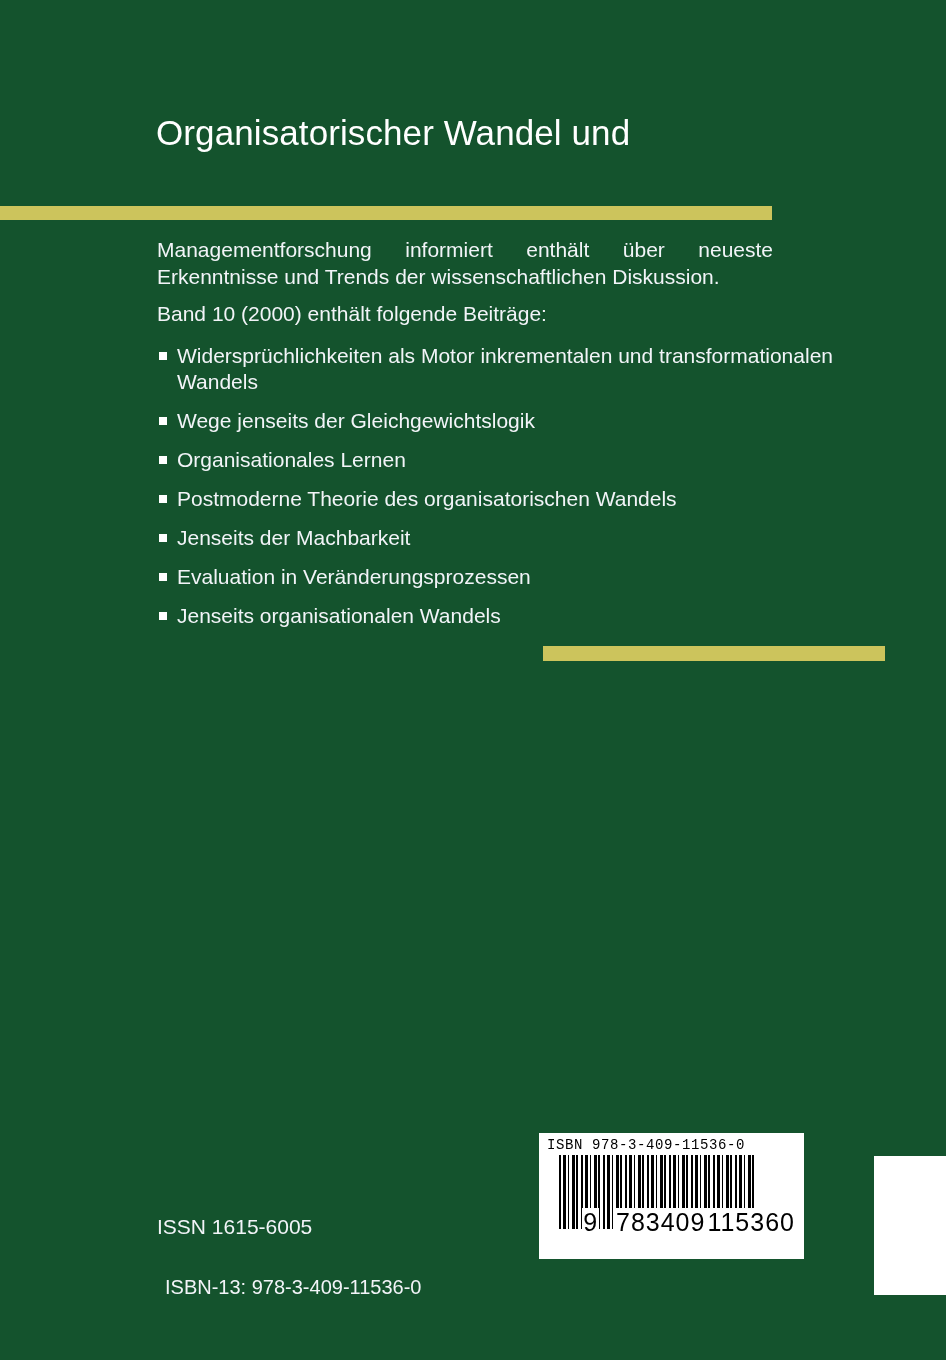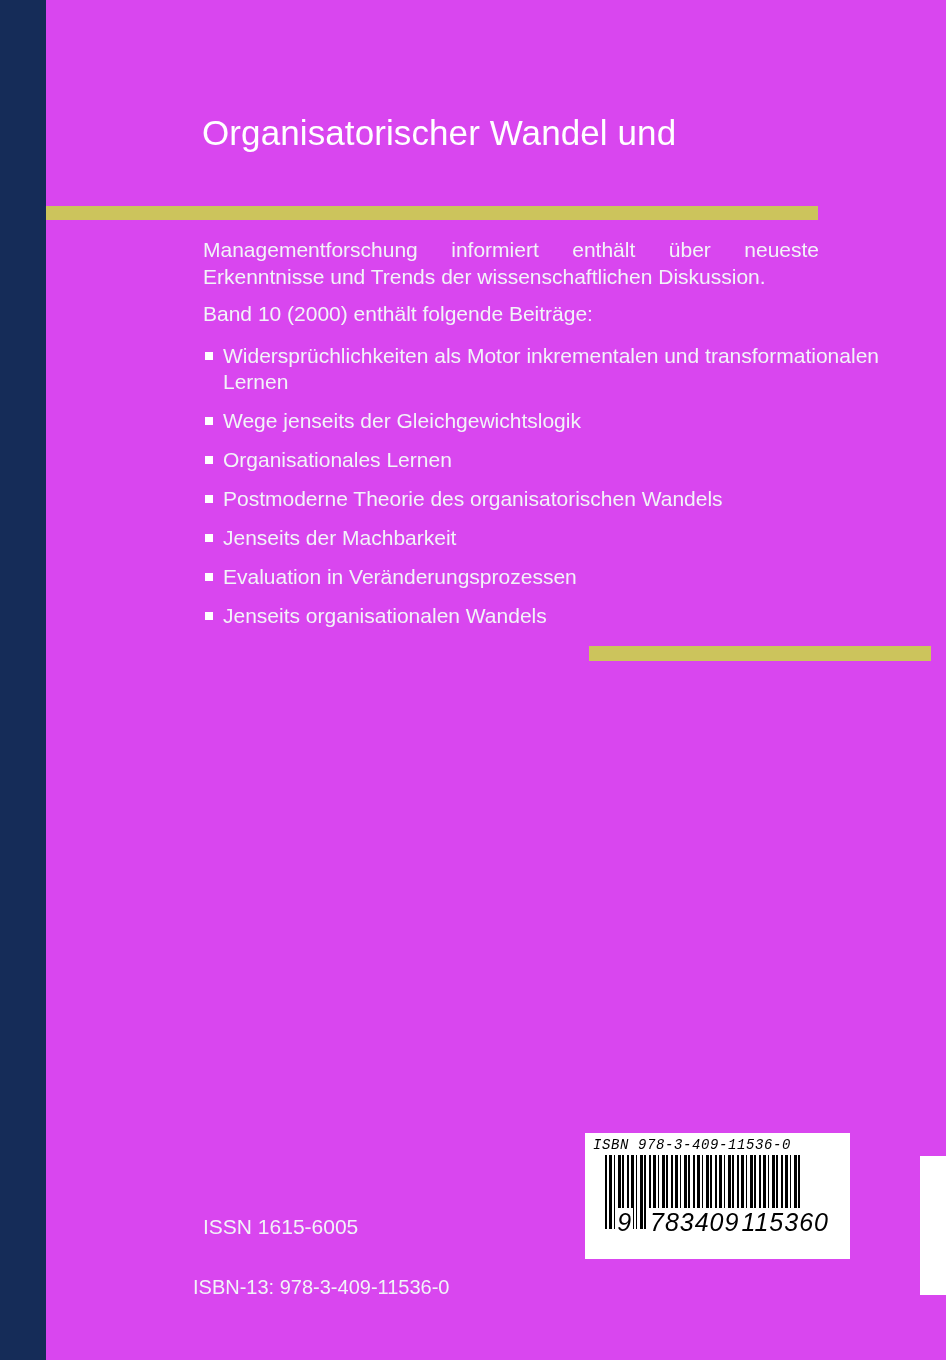--- a/index.html
+++ b/index.html
@@ -12,22 +12,21 @@
     background: #152c58;
     font-family: "Liberation Sans", sans-serif;
     overflow: hidden;
     position: relative;
     -webkit-font-smoothing: antialiased;
   }
 
   .cover {
     position: absolute;
     inset: 0;
-    background: #d946ef;
-    margin-left: 46px;
+    background: #14532d;
   }
 
   
   .title-block {
     position: absolute;
     left: 156px;
     top: 108px;
     width: 640px;
   }
   .title-line {
@@ -113,23 +112,22 @@
 
   
   .barcode-box {
     position: absolute;
     left: 539px;
     top: 1133px;
     width: 265px;
     height: 126px;
     background: #ffffff;
     box-sizing: border-box;
-    padding: 4px 20px 2px 8px;
+    padding: 4px 8px 2px 8px;
     overflow: hidden;
-    font-style: italic;
   }
   .barcode-isbn-text {
     color: #000000;
     font-family: "Liberation Mono", "DejaVu Sans Mono", monospace;
     font-size: 14px;
     line-height: 17px;
     letter-spacing: 0.6px;
     white-space: nowrap;
   }
   .barcode-bars {
@@ -180,21 +178,21 @@
     left: 157px;
     top: 1214px;
     color: #f2f4f8;
     font-size: 21px;
     line-height: 26px;
     white-space: nowrap;
     text-align: center;
   }
   .isbn-line {
     position: absolute;
-    left: 147px;
+    left: 165px;
     top: 1274px;
     color: #f2f4f8;
     font-size: 20px;
     line-height: 26px;
     white-space: nowrap;
   }
 </style>
 </head>
 <body>
 
@@ -206,21 +204,21 @@
 
   <div class="gold-bar-top"></div>
 
   <div class="intro">Managementforschung informiert enthält über neueste Erkenntnisse und Trends der wissenschaftlichen Diskussion.</div>
 
   <div class="band-line">Band 10 (2000) enthält folgende Beiträge:</div>
 
   <ul class="contents-list">
     <li>
       <span class="bullet-square"></span>
-      <span class="item-text">Widersprüchlichkeiten als Motor inkrementalen und transformationalen Lernen</span>
+      <span class="item-text">Widersprüchlichkeiten als Motor inkrementalen und transformationalen Wandels</span>
     </li>
     <li>
       <span class="bullet-square"></span>
       <span class="item-text">Wege jenseits der Gleichgewichtslogik</span>
     </li>
     <li>
       <span class="bullet-square"></span>
       <span class="item-text">Organisationales Lernen</span>
     </li>
     <li>

